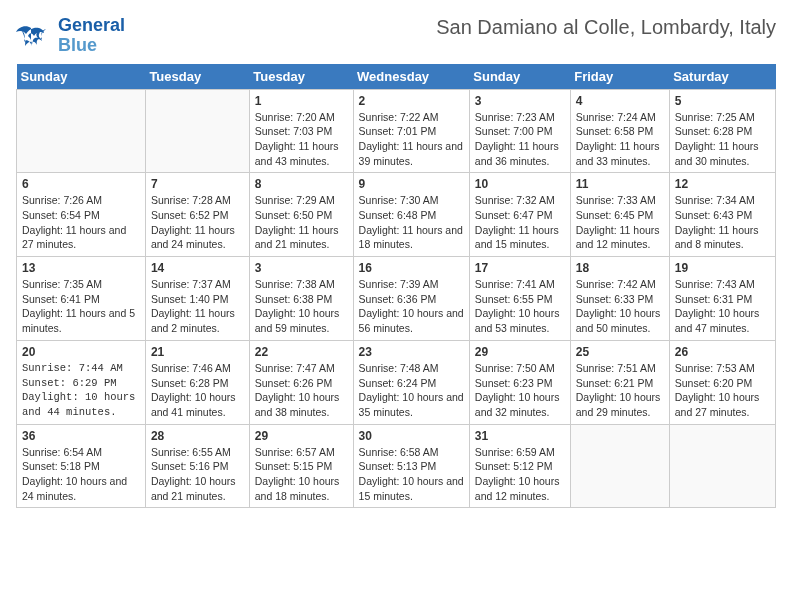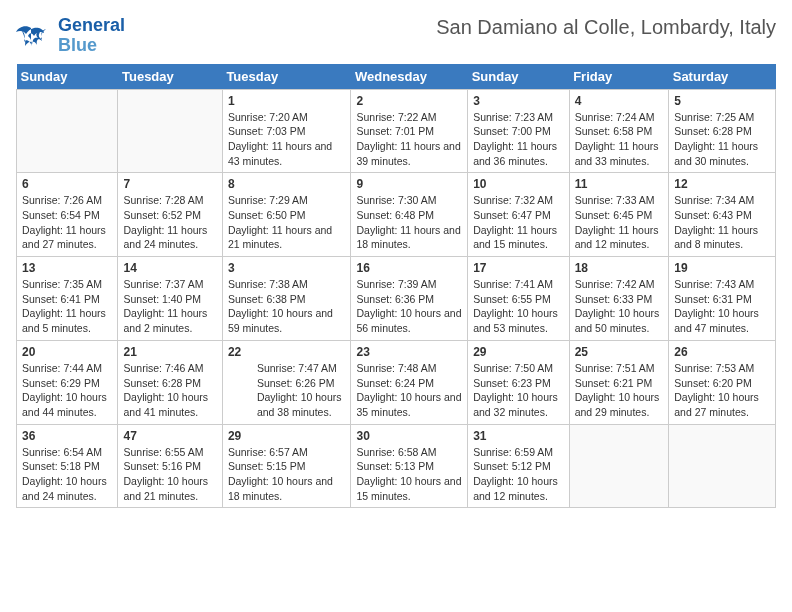--- a/index.html
+++ b/index.html
@@ -237,33 +237,33 @@
         <td>
           <div class="day-num">19</div>
           <div class="day-info" style="white-space: pre-line;">Sunrise: 7:43 AM
 Sunset: 6:31 PM
 Daylight: 10 hours and 47 minutes.</div>
         </td>
       </tr>
       <tr class="row-shade">
         <td>
           <div class="day-num">20</div>
-          <div class="day-info" style="white-space: pre-line;">Sunrise: 7:44 AM
+          <div class="day-info" style="white-space: pre-line; font-family: Liberation Mono, monospace;">Sunrise: 7:44 AM
 Sunset: 6:29 PM
 Daylight: 10 hours and 44 minutes.</div>
         </td>
         <td>
           <div class="day-num">21</div>
           <div class="day-info" style="white-space: pre-line;">Sunrise: 7:46 AM
 Sunset: 6:28 PM
 Daylight: 10 hours and 41 minutes.</div>
         </td>
         <td>
           <div class="day-num">22</div>
-          <div class="day-info" style="white-space: pre-line; margin-left: 29px;">Sunrise: 7:47 AM
+          <div class="day-info" style="white-space: pre-line;">Sunrise: 7:47 AM
 Sunset: 6:26 PM
 Daylight: 10 hours and 38 minutes.</div>
         </td>
         <td>
           <div class="day-num">23</div>
           <div class="day-info" style="white-space: pre-line;">Sunrise: 7:48 AM
 Sunset: 6:24 PM
 Daylight: 10 hours and 35 minutes.</div>
         </td>
         <td>
@@ -286,21 +286,21 @@
         </td>
       </tr>
       <tr>
         <td>
           <div class="day-num">36</div>
           <div class="day-info" style="white-space: pre-line;">Sunrise: 6:54 AM
 Sunset: 5:18 PM
 Daylight: 10 hours and 24 minutes.</div>
         </td>
         <td>
-          <div class="day-num">47</div>
+          <div class="day-num">28</div>
           <div class="day-info" style="white-space: pre-line;">Sunrise: 6:55 AM
 Sunset: 5:16 PM
 Daylight: 10 hours and 21 minutes.</div>
         </td>
         <td>
           <div class="day-num">29</div>
           <div class="day-info" style="white-space: pre-line;">Sunrise: 6:57 AM
 Sunset: 5:15 PM
 Daylight: 10 hours and 18 minutes.</div>
         </td>

